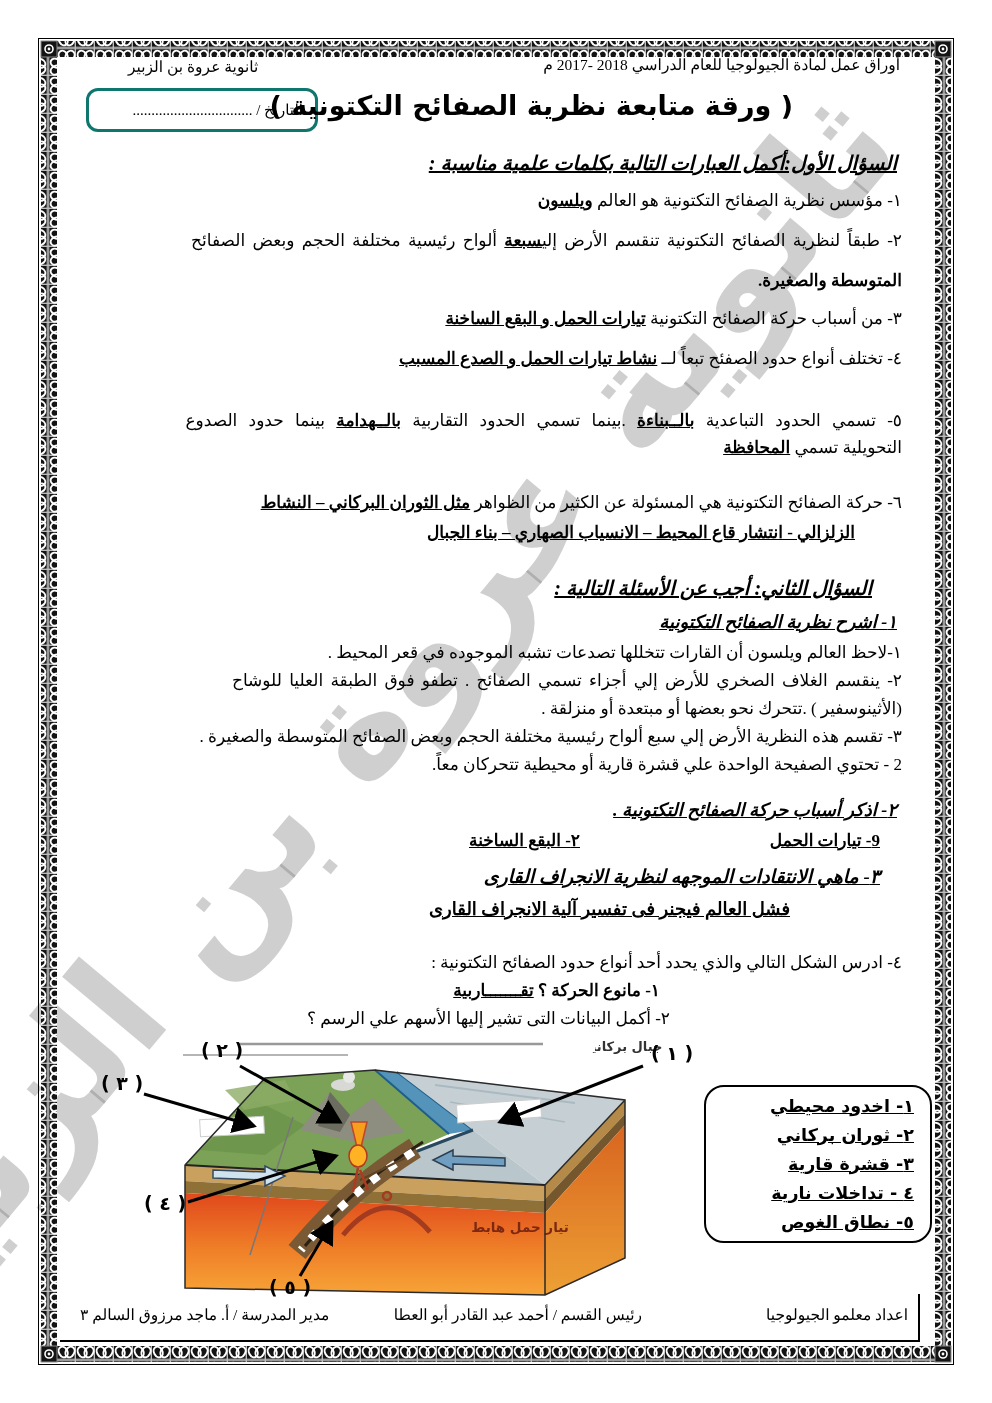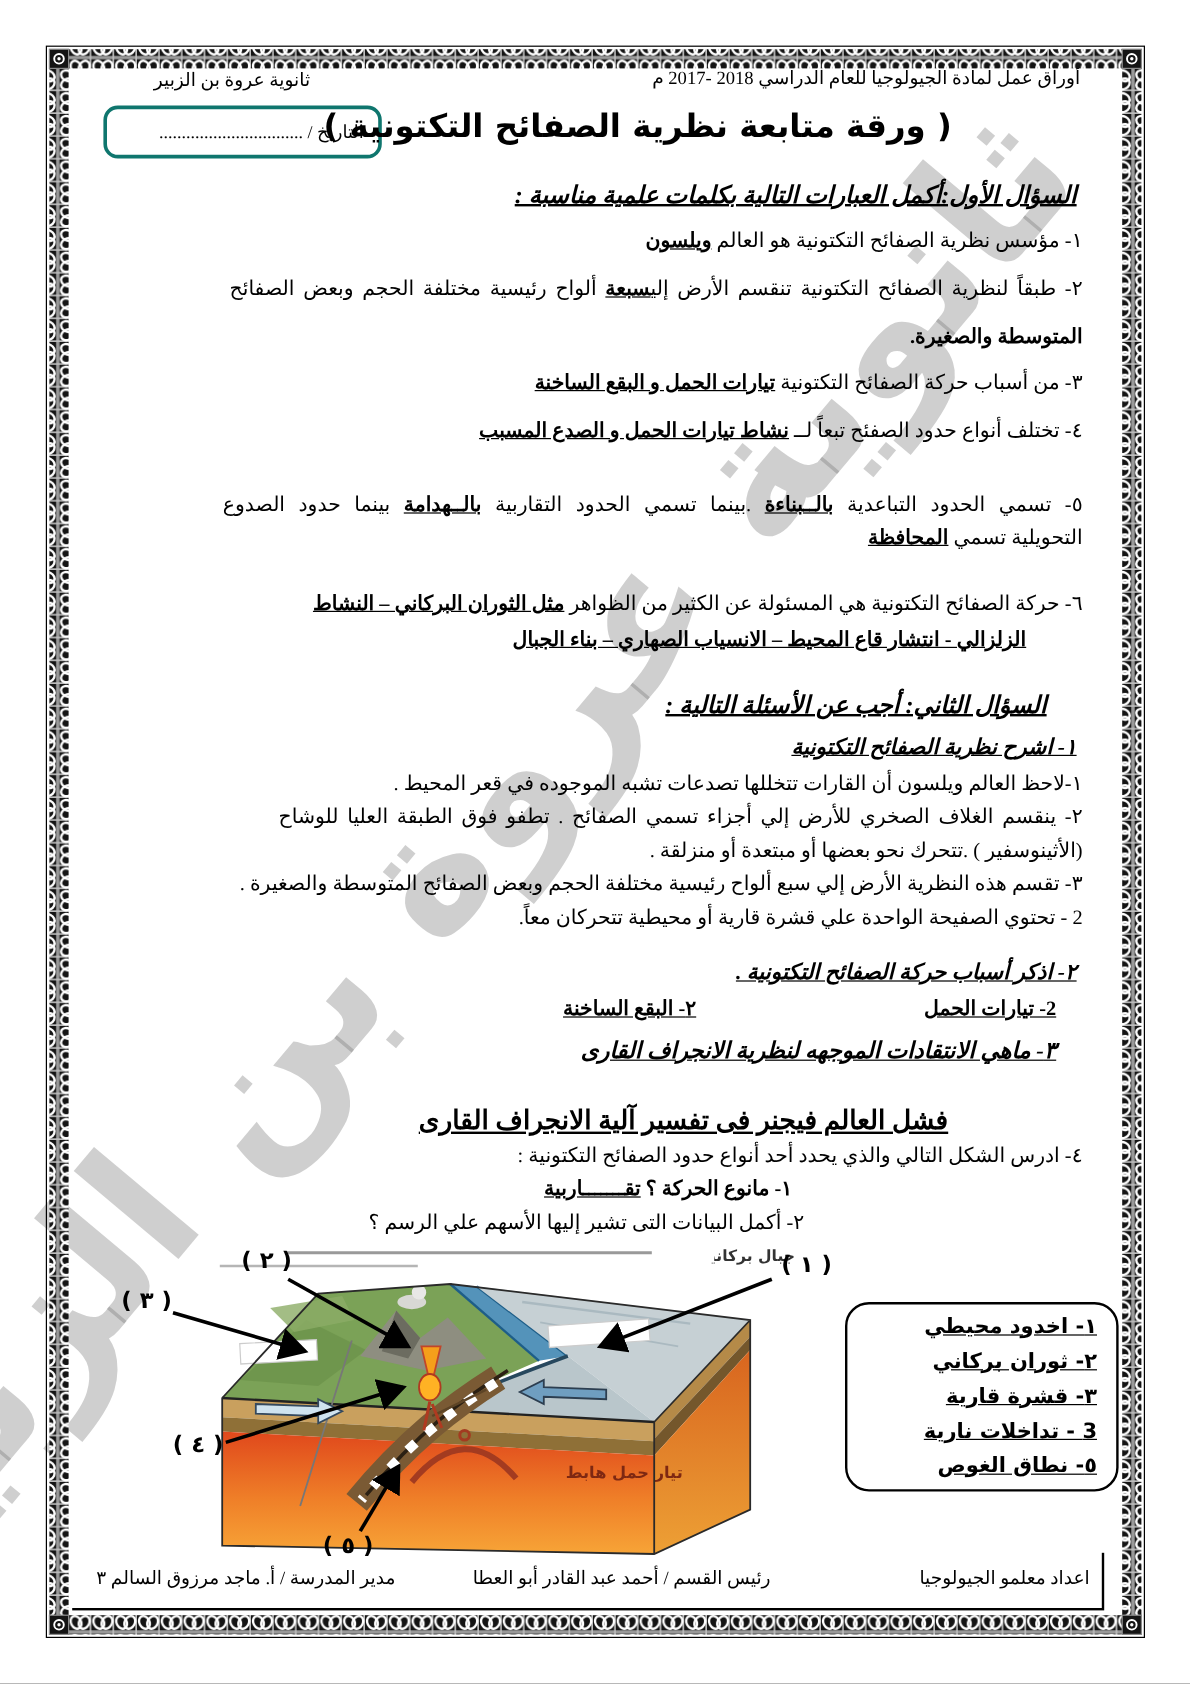--- a/index.html
+++ b/index.html
@@ -155,26 +155,26 @@
 
     <div class="ln subhead" style="top:610px; right:95px;">١- اشرح نظرية الصفائح التكتونية</div>
     <div class="ln" style="top:642px;">١-لاحظ العالم ويلسون أن القارات تتخللها تصدعات تشبه الموجوده في قعر المحيط .</div>
     <div class="ln sp2" style="top:670px;">٢- ينقسم الغلاف الصخري للأرض إلي أجزاء تسمي الصفائح . تطفو فوق الطبقة العليا للوشاح</div>
     <div class="ln" style="top:698px;">(الأثينوسفير ) .تتحرك نحو بعضها أو مبتعدة أو منزلقة .</div>
     <div class="ln" style="top:726px;">٣- تقسم هذه النظرية الأرض إلي سبع ألواح رئيسية مختلفة الحجم وبعض الصفائح المتوسطة والصغيرة .</div>
     <div class="ln" style="top:754px;">2 - تحتوي الصفيحة الواحدة علي قشرة قارية أو محيطية تتحركان معاً.</div>
 
     <div class="ln subhead" style="top:798px; right:95px;">٢- اذكر أسباب حركة الصفائح التكتونية .</div>
     <div>
-      <span class="ln ans" style="top:830px; right:112px;">2- تيارات الحمل</span>
+      <span class="ln ans" style="top:830px; right:112px;">9- تيارات الحمل</span>
       <span class="ln ans" style="top:830px; right:412px;">٢- البقع الساخنة</span>
     </div>
 
     <div class="ln subhead" style="top:864px; right:112px; font-size:19px;">٣- ماهي الانتقادات الموجهه لنظرية الانجراف القارى</div>
-    <div class="ln ans" style="top:897px; right:202px; font-size:22px;margin-top:22px;">فشل العالم فيجنر فى تفسير آلية الانجراف القارى</div>
+    <div class="ln ans" style="top:897px; right:202px; font-size:18px;">فشل العالم فيجنر فى تفسير آلية الانجراف القارى</div>
 
     <div class="ln" style="top:952px;">٤- ادرس الشكل التالي والذي يحدد أحد أنواع حدود الصفائح التكتونية :</div>
     <div class="ln" style="top:980px; right:332px;">
       <span class="bold">١- مانوع الحركة ؟ </span><span class="ans">تقـــــــاربية</span>
     </div>
     <div class="ln" style="top:1008px; right:322px;">٢- أكمل البيانات التى تشير إليها الأسهم علي الرسم ؟</div>
 
     <svg class="abs" style="left:88px; top:1030px; z-index:2;" width="610" height="285" viewBox="0 0 610 285">
       <defs>
         <linearGradient id="mantleG" x1="0" y1="0" x2="0" y2="1">
@@ -275,21 +275,21 @@
         <line x1="56" y1="64" x2="166" y2="96" marker-end="url(#ah)"></line>
         <line x1="100" y1="172" x2="248" y2="126" marker-end="url(#ah)"></line>
         <line x1="212" y1="246" x2="244" y2="192" marker-end="url(#ah)"></line>
       </g>
     </svg>
 
     <div class="answer-box">
       <div class="abi">١- اخدود محيطي</div>
       <div class="abi">٢- ثوران بركاني</div>
       <div class="abi">٣- قشرة قارية</div>
-      <div class="abi">3 - تداخلات نارية</div>
+      <div class="abi">٤ - تداخلات نارية</div>
       <div class="abi">٥- نطاق الغوص</div>
     </div>
 
     <div class="footer-right">اعداد معلمو الجيولوجيا</div>
     <div class="footer-center">رئيس القسم / أحمد عبد القادر أبو العطا</div>
     <div class="footer-left">مدير المدرسة / أ. ماجد مرزوق السالم  ٣</div>
     <div class="bottom-rule"></div>
     <div class="bottom-stub"></div>
 
   </div>

